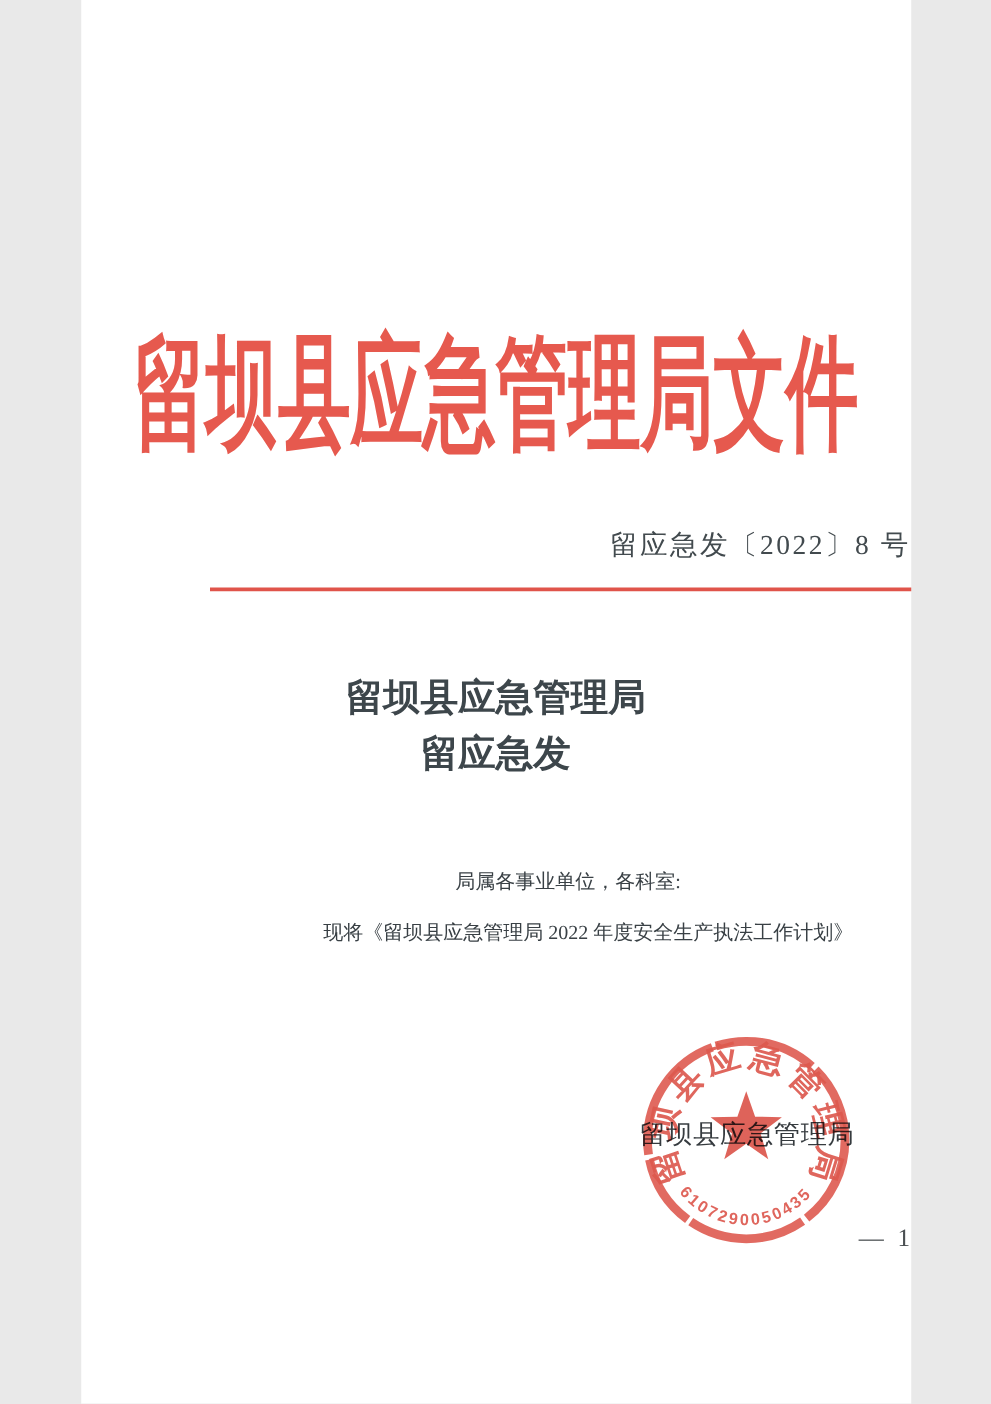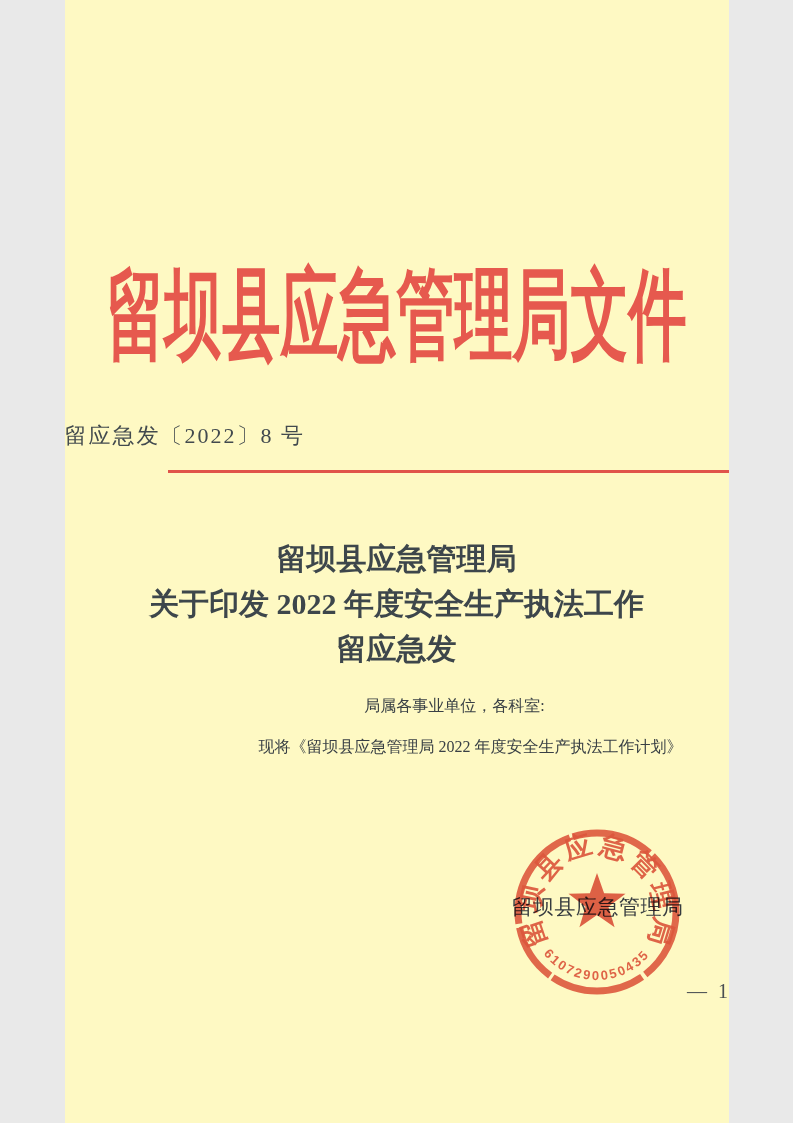--- a/index.html
+++ b/index.html
@@ -2,21 +2,21 @@
 <html><head>
 <meta charset="utf-8">
 <style>
   * { margin: 0; padding: 0; box-sizing: border-box; }
   html, body { background: #e9e9e9; }
   .page {
     position: relative;
     width: 664px;
     height: 1123px;
     margin: 0 auto;
-    background: #fef9c3;
+    background: #ffffff;
     overflow: hidden;
     font-family: "Liberation Serif", "DejaVu Serif", serif;
   }
   
   .masthead {
     position: absolute;
     top: 266px; left: 0; right: 0;
     text-align: center;
     font-size: 58px;
     font-weight: bold;
@@ -24,21 +24,21 @@
     letter-spacing: 0px;
     color: #e6594e;
     transform: scaleY(1.72);
     transform-origin: 50% 0;
     white-space: nowrap;
   }
   
   .docnum {
     position: absolute;
     top: 421px; left: 0; right: 0;
-    text-align: left;
+    text-align: right;
     font-size: 22px;
     letter-spacing: 2px;
     color: #424a4e;
     white-space: nowrap;
   }
   
   .red-rule {
     position: absolute;
     top: 470px; left: 103px;
     width: 590px; height: 3px;
@@ -109,21 +109,20 @@
 <div class="page">
 
   <div class="masthead">留坝县应急管理局文件</div>
 
   <div class="docnum">留应急发〔2022〕8 号</div>
 
   <div class="red-rule"></div>
 
   <div class="doc-title">
     <div>留坝县应急管理局</div>
-    <div>关于印发 2022 年度安全生产执法工作</div>
     <div>留应急发</div>
   </div>
 
   <div class="body-block">
     <div>局属各事业单位，各科室:</div>
     <div class="indent">现将《留坝县应急管理局 2022 年度安全生产执法工作计划》</div>
   </div>
 
   <div class="signature">
     <div class="sig-line">留坝县应急管理局</div>

